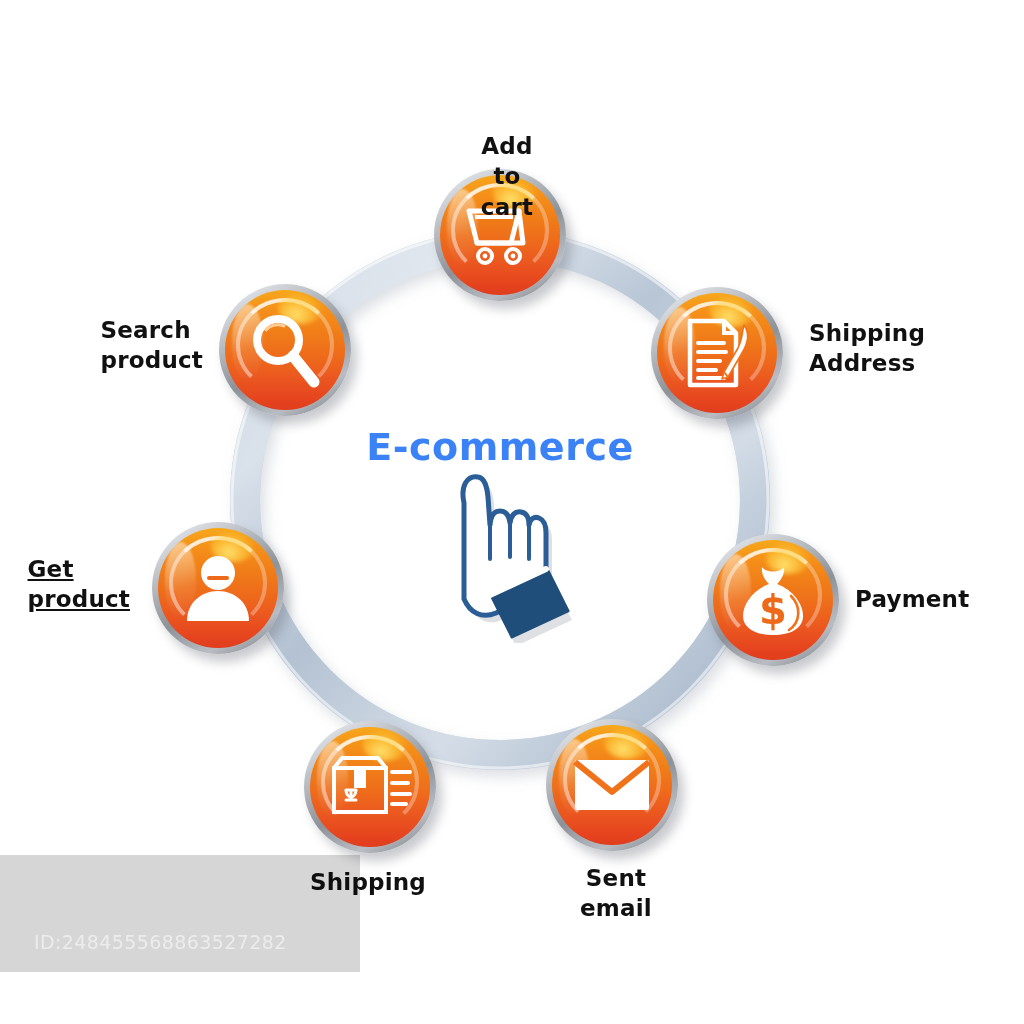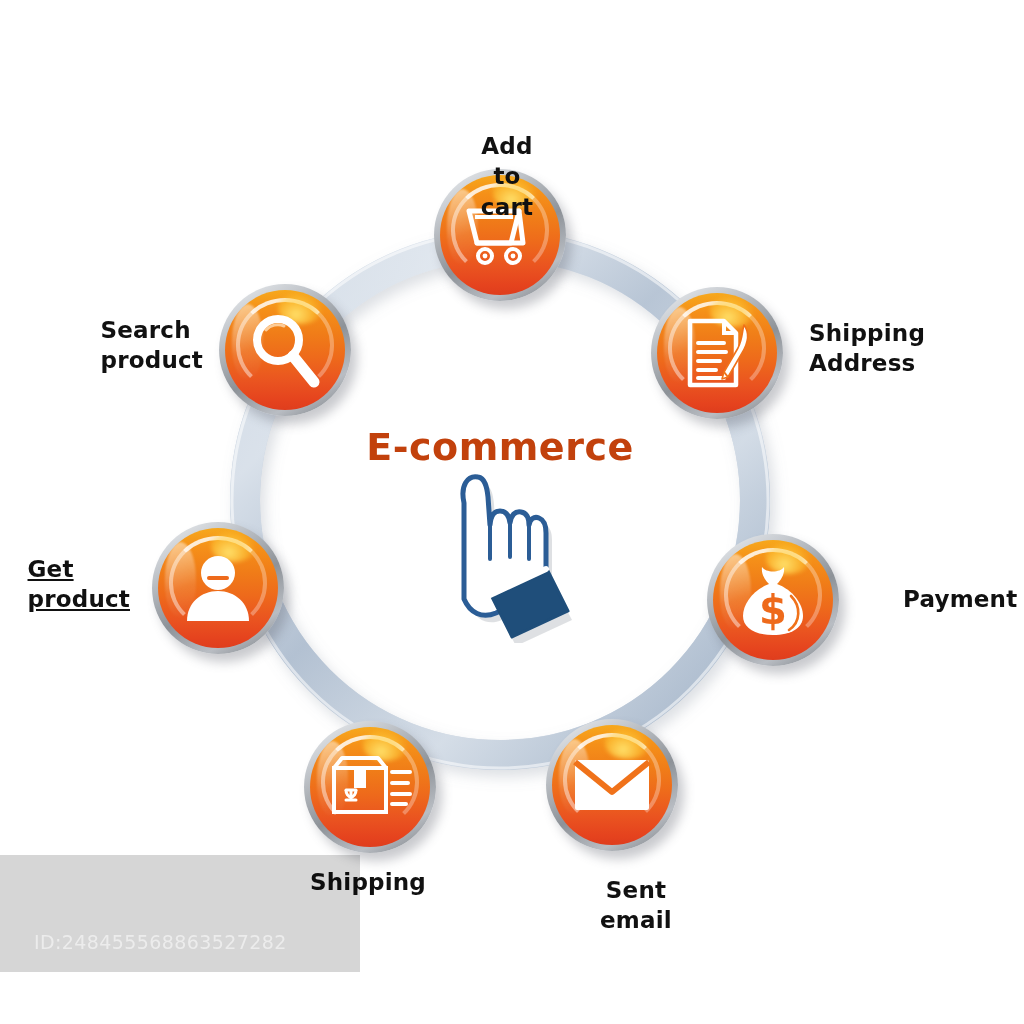--- a/index.html
+++ b/index.html
@@ -127,21 +127,21 @@
 
   
   #center-title {
     position: absolute;
     left: 500px;
     top: 425px;
     transform: translateX(-50%);
     font-family: "DejaVu Sans", "Liberation Sans", sans-serif;
     font-size: 38px;
     font-weight: 700;
-    color: #c2410c;
+    color: #3b82f6;
     white-space: nowrap;
     letter-spacing: 0.5px;
   }
   #center-hand {
     position: absolute;
     left: 434px;
     top: 463px;
     width: 160px;
     height: 180px;
   }
@@ -293,39 +293,39 @@
         <div class="glyph">
           <svg width="76" height="76" viewBox="0 0 76 76">
             <path d="M27 5 C31 11 45 11 49 5 C50 12 46 18 42 22 L34 22 C30 18 26 12 27 5 Z" fill="#fff"></path>
             <path d="M34 22 C18 28 8 42 8 54 C8 66 20 73 38 73 C56 73 68 66 68 54 C68 42 58 28 42 22 Z" fill="#fff"></path>
             <path d="M56 34 C66 44 66 60 54 68" fill="none" stroke="#f0721a" stroke-width="2.6" stroke-linecap="round"></path>
             <text x="38" y="62" font-family="DejaVu Sans, sans-serif" font-size="40" font-weight="bold" fill="#ee6a1b" text-anchor="middle">$</text>
           </svg>
         </div>
       </div>
     </div>
-    <div class="label r" style="left:82px; top:-16px;margin-left:48px;">Payment</div>
+    <div class="label r" style="left:82px; top:-16px;">Payment</div>
   </div>
 
   <div class="node" style="left:612px; top:785px;">
     <div class="btn">
       <div class="rim"></div>
       <div class="face">
         <div class="arc"></div>
         <div class="hot"></div>
         <div class="sheen"></div>
         <div class="glyph">
           <svg width="80" height="58" viewBox="0 0 80 58">
             <rect x="3" y="4" width="74" height="50" rx="2" fill="#fff"></rect>
             <path d="M3 6 L40 36 L77 6" fill="none" stroke="#f0721a" stroke-width="6" stroke-linejoin="round"></path>
           </svg>
         </div>
       </div>
     </div>
-    <div class="label c" style="left:4px; top:90px;margin-left:20px;">Sent email</div>
+    <div class="label c" style="left:4px; top:78px;">Sent email</div>
   </div>
 
   <div class="node" style="left:370px; top:787px;">
     <div class="btn">
       <div class="rim"></div>
       <div class="face">
         <div class="arc"></div>
         <div class="hot"></div>
         <div class="sheen"></div>
         <div class="glyph">

